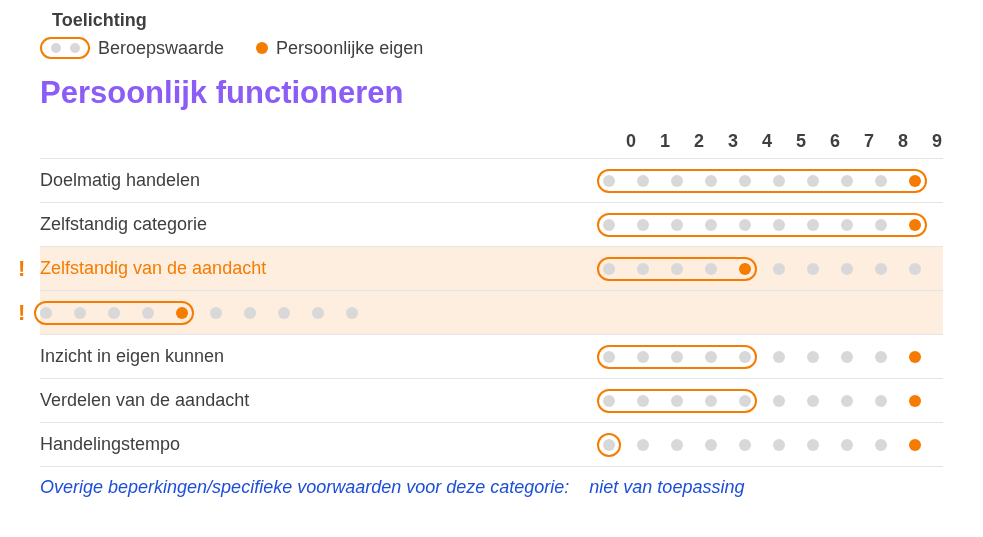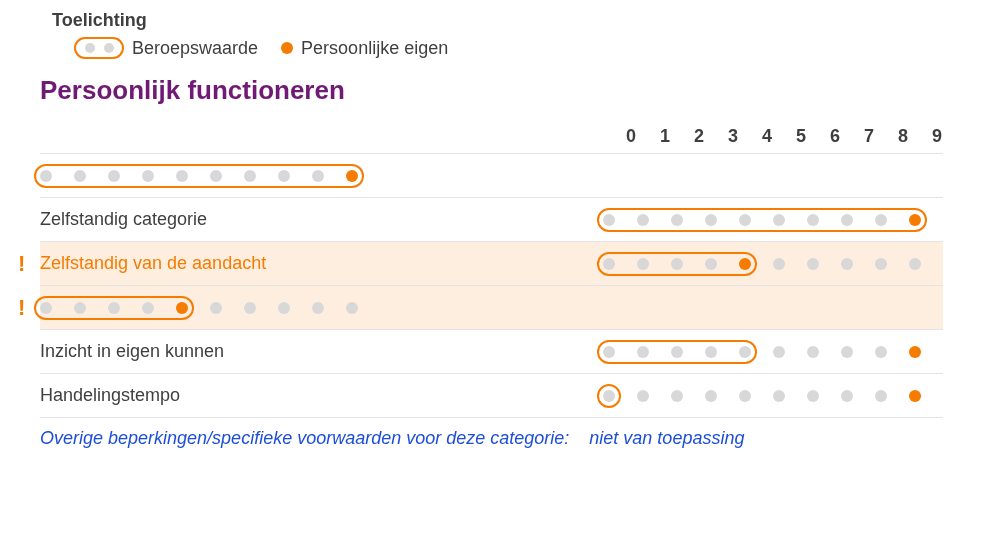--- a/index.html
+++ b/index.html
@@ -5,29 +5,29 @@
     * { box-sizing: border-box; }
     body {
       margin: 0;
       padding: 10px 40px;
       font-family: Helvetica, Arial, sans-serif;
       font-size: 18px;
       color: #3f3f3f;
       width: 983px;
     }
     .legend-title { font-weight: bold; margin-bottom: 6px; margin-left: 12px; }
-    .legend-row { display: flex; align-items: center; gap: 23px; margin-bottom: 16px; margin-left: 34px; }
+    .legend-row { display: flex; align-items: center; gap: 32px; margin-bottom: 16px; }
     .legend-item { display: flex; align-items: center; gap: 8px; }
     .pill-icon {
       width: 50px; height: 22px; border: 2px solid #F57C00; border-radius: 12px;
       display: flex; align-items: center; justify-content: space-around; padding: 0 4px;
     }
     .pill-icon .dot { width: 10px; height: 10px; border-radius: 50%; background: #d8d8d8; }
     .dot-orange { width: 12px; height: 12px; border-radius: 50%; background: #F57C00; display:inline-block; }
-    .section-title { color: #701a75; font-size: 26px; font-weight: bold; margin-bottom: 14px; }
+    .section-title { color: #8b5cf6; font-size: 31px; font-weight: bold; margin-bottom: 14px; }
     .table { width: 100%; }
     .header-row { display: flex; border-bottom: 1px solid #e4e4e4; padding: 6px 0; }
     .label-col { width: 590px; display:flex; align-items:center; }
     .dots-col { flex: 1; display: flex; gap: 22px; align-items:center; }
     .header-row .num { width: 12px; text-align: center; font-weight: bold; color: #3f3f3f; }
     .row { display: flex; align-items:center; border-bottom: 1px solid #e4e4e4; padding: 10px 0; position: relative; min-height: 44px; }
     .row-label { font-size: 18px; color: #3f3f3f; }
     .row.highlighted { background: #fdeee0; }
     .row.highlighted .row-label { color: #F57C00; }
     .alert-icon { position: absolute; left: -22px; color: #F57C00; font-size: 22px; font-weight: bold; }
@@ -84,20 +84,23 @@
         <span class="num">4</span>
         <span class="num">5</span>
         <span class="num">6</span>
         <span class="num">7</span>
         <span class="num">8</span>
         <span class="num">9</span>
       </div>
   </div>
   <div id="rows">
       <div class="row">
+        <div class="label-col">
+          <span class="row-label">Doelmatig handelen</span>
+        </div>
         <div class="dots-col">
           <div class="scale">
             <span class="scale-dot"></span>
             <span class="scale-dot"></span>
             <span class="scale-dot"></span>
             <span class="scale-dot"></span>
             <span class="scale-dot"></span>
             <span class="scale-dot"></span>
             <span class="scale-dot"></span>
             <span class="scale-dot"></span>
@@ -162,20 +165,40 @@
             <span class="scale-dot"></span>
             <span class="scale-dot"></span>
             <span class="scale-dot"></span>
             <span class="ring" style="left: -6px; width: 160px;"></span>
           </div>
         </div>
       </div>
       <div class="row">
         <div class="label-col">
           <span class="row-label">Inzicht in eigen kunnen</span>
+        </div>
+        <div class="dots-col">
+          <div class="scale">
+            <span class="scale-dot"></span>
+            <span class="scale-dot"></span>
+            <span class="scale-dot"></span>
+            <span class="scale-dot"></span>
+            <span class="scale-dot"></span>
+            <span class="scale-dot"></span>
+            <span class="scale-dot"></span>
+            <span class="scale-dot"></span>
+            <span class="scale-dot"></span>
+            <span class="scale-dot personal"></span>
+            <span class="ring" style="left: -6px; width: 160px;"></span>
+          </div>
+        </div>
+      </div>
+      <div class="row">
+        <div class="label-col">
+          <span class="row-label">Verdelen van de aandacht</span>
         </div>
         <div class="dots-col">
           <div class="scale">
             <span class="scale-dot"></span>
             <span class="scale-dot"></span>
             <span class="scale-dot"></span>
             <span class="scale-dot"></span>
             <span class="scale-dot"></span>
             <span class="scale-dot"></span>
             <span class="scale-dot"></span>

